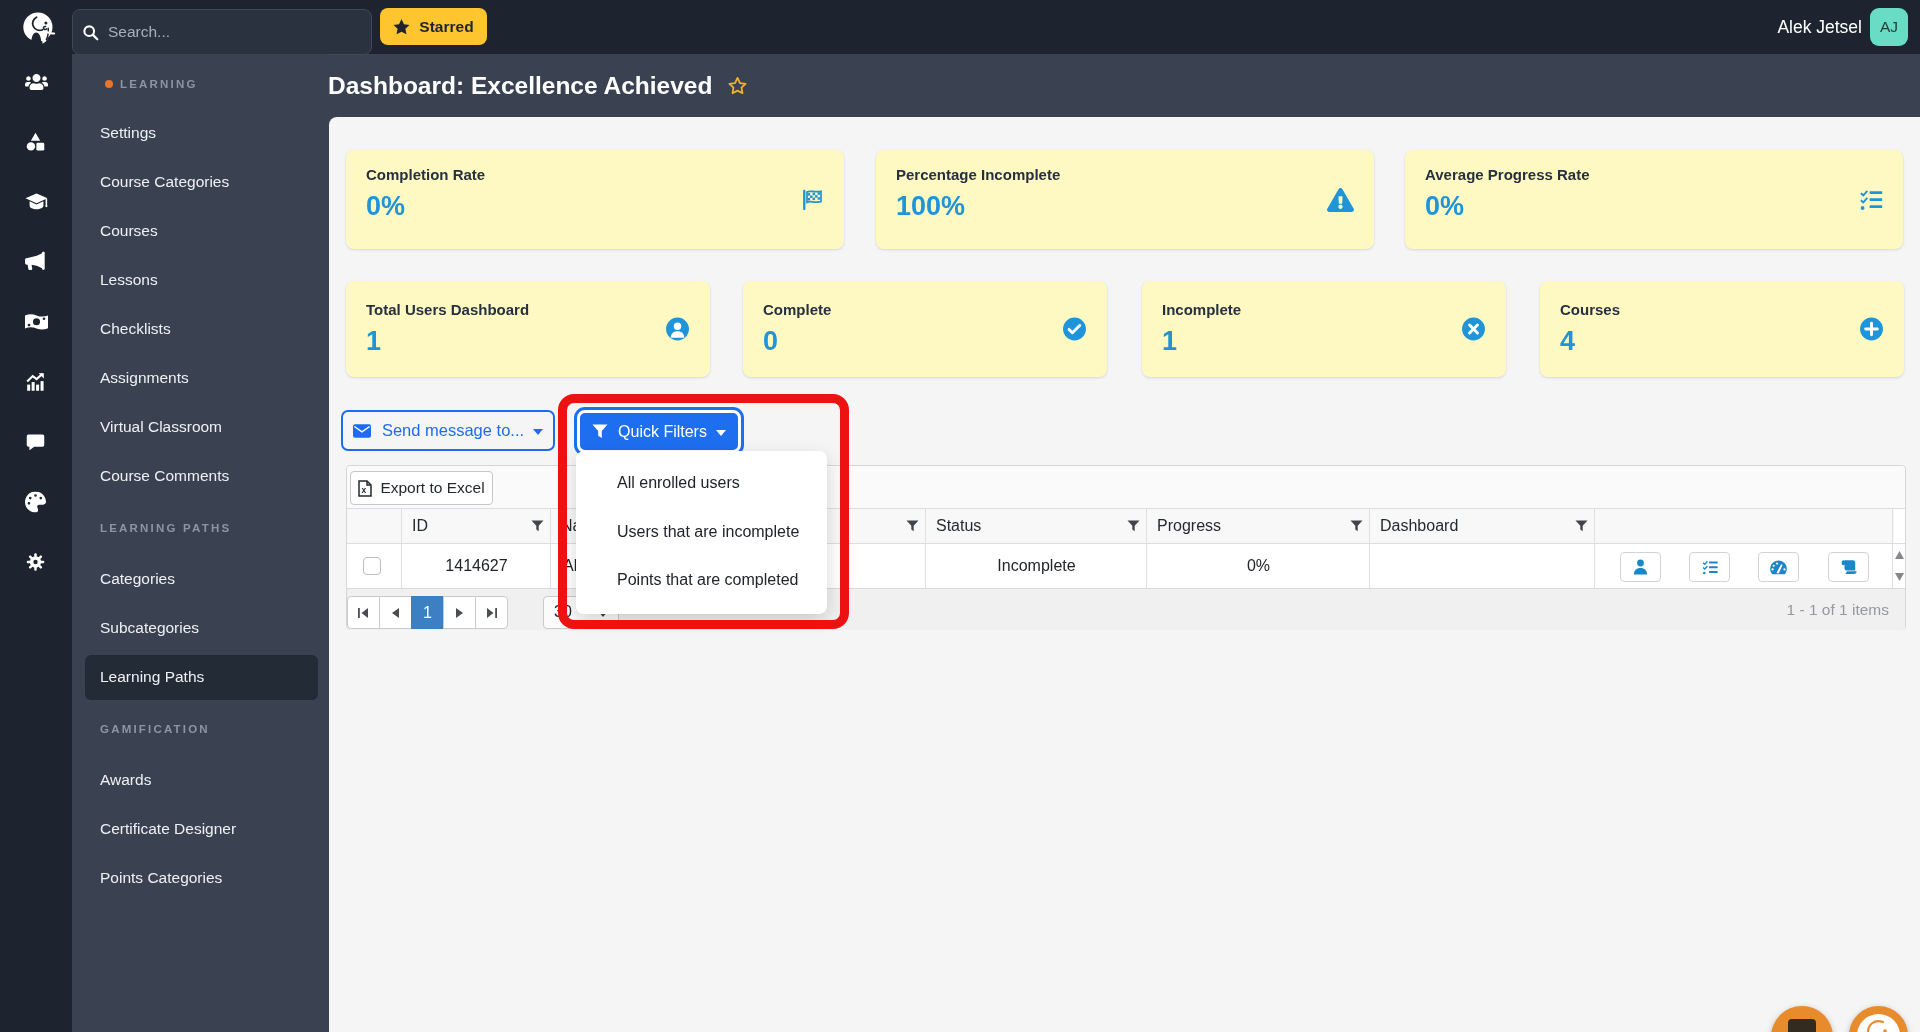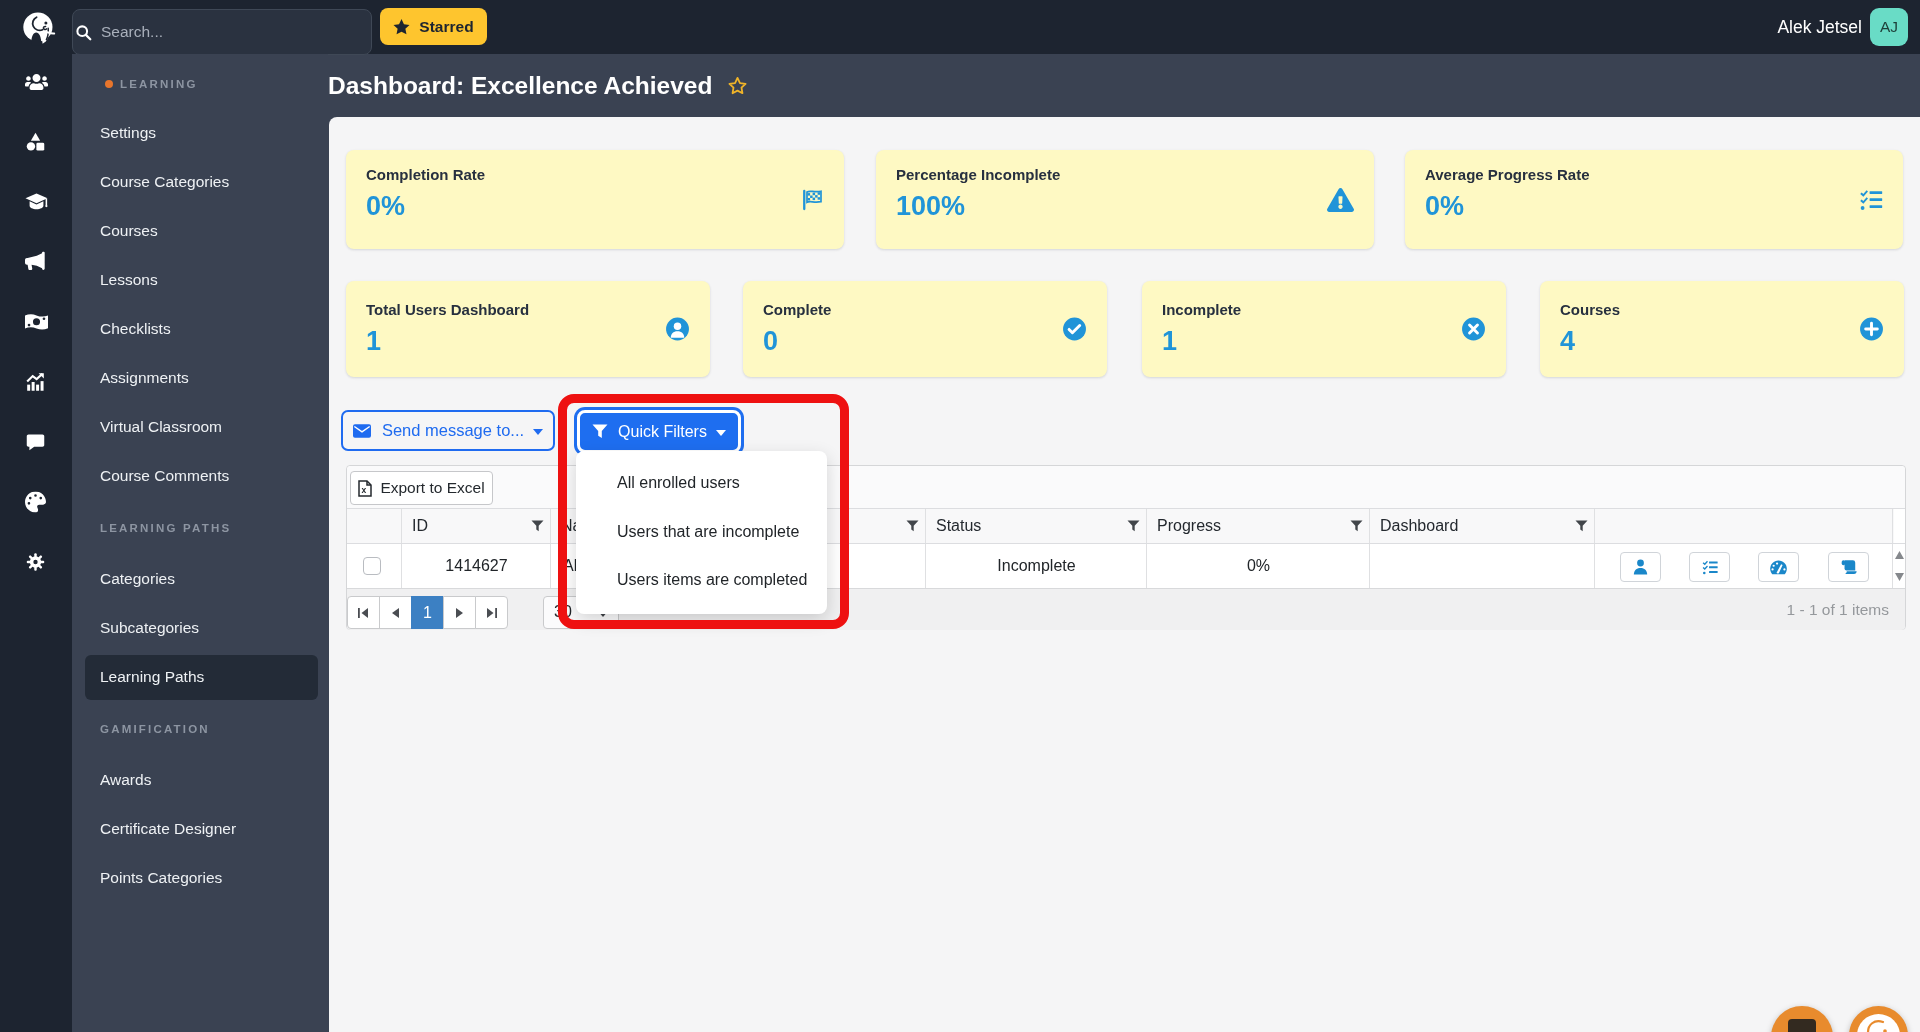--- a/index.html
+++ b/index.html
@@ -3,21 +3,21 @@
 <meta charset="utf-8">
 <style>
   * { margin:0; padding:0; box-sizing:border-box; }
   html,body { width:1920px; height:1032px; overflow:hidden; }
   body { font-family:"Liberation Sans", sans-serif; background:#3a4252; position:relative; }
 
   
   #topbar { position:absolute; left:0; top:0; width:1920px; height:54px; background:#1d2430; }
   #rail { position:absolute; left:0; top:54px; width:72px; height:978px; background:#1d2430; }
   .railicon { position:absolute; left:25px; transform:translateY(-50%); }
-  #search { position:absolute; left:72px; top:9px; width:300px; height:46px; background:#2a3240; border:1px solid #3f4856; border-radius:8px; color:#a9b0bb; font-size:15.5px; display:flex; align-items:center; padding-left:2px; }
+  #search { position:absolute; left:72px; top:9px; width:300px; height:46px; background:#2a3240; border:1px solid #3f4856; border-radius:8px; color:#a9b0bb; font-size:15.5px; display:flex; align-items:center; padding-left:9px; }
   #search svg { margin-right:9px; }
   #starred { position:absolute; left:380px; top:8px; width:107px; height:37px; background:#fec52e; border-radius:8px; display:flex; align-items:center; justify-content:center; color:#1d2430; font-size:15.5px; font-weight:bold; }
   #starred svg { margin-right:9px; }
   #username { position:absolute; right:58px; top:0; height:54px; line-height:54px; color:#fff; font-size:17.5px; }
   #avatar { position:absolute; left:1870px; top:8px; width:38px; height:38px; background:#69dcc6; border-radius:9px; color:#1d3f38; font-size:15.5px; text-align:center; line-height:38px; }
 
   
   #sidebar { position:absolute; left:72px; top:54px; width:256px; height:978px; background:#3a4252; }
   .navhdr { position:absolute; left:48px; transform:translateY(-50%); color:#8d95a2; font-size:11.5px; font-weight:bold; letter-spacing:2.2px; }
   .navdot { position:absolute; left:33px; width:8px; height:8px; border-radius:50%; background:#e8752c; transform:translateY(-50%); }
@@ -415,21 +415,21 @@
       <span style="position:absolute; left:10px; top:6px; font-size:16px; color:#212529">30</span>
       <span class="caret" style="position:absolute; right:10px; top:14px; color:#3f4348"></span>
     </div>
     <div style="position:absolute; right:16px; top:0; height:42px; line-height:42px; color:#95989c; font-size:15.5px">1 - 1 of 1 items</div>
   </div>
 </div>
 
 <div id="menu">
   <div class="mitem">All enrolled users</div>
   <div class="mitem">Users that are incomplete</div>
-  <div class="mitem">Users items are completed</div>
+  <div class="mitem">Points that are completed</div>
 </div>
 
 <div id="redbox"></div>
 
 <div class="fab" style="left:1771px; top:1006px; width:62px; height:62px;">
   <div style="position:absolute; left:17px; top:13px; width:28px; height:18px; background:#332a20; border-radius:4px;"></div>
 </div>
 <div class="fab" style="left:1849px; top:1006px; width:59px; height:59px;">
   <div style="position:absolute; left:8px; top:8px; width:43px; height:43px; background:#fff; border-radius:50%;">
     <svg width="43" height="43" viewBox="0 0 43 43">

